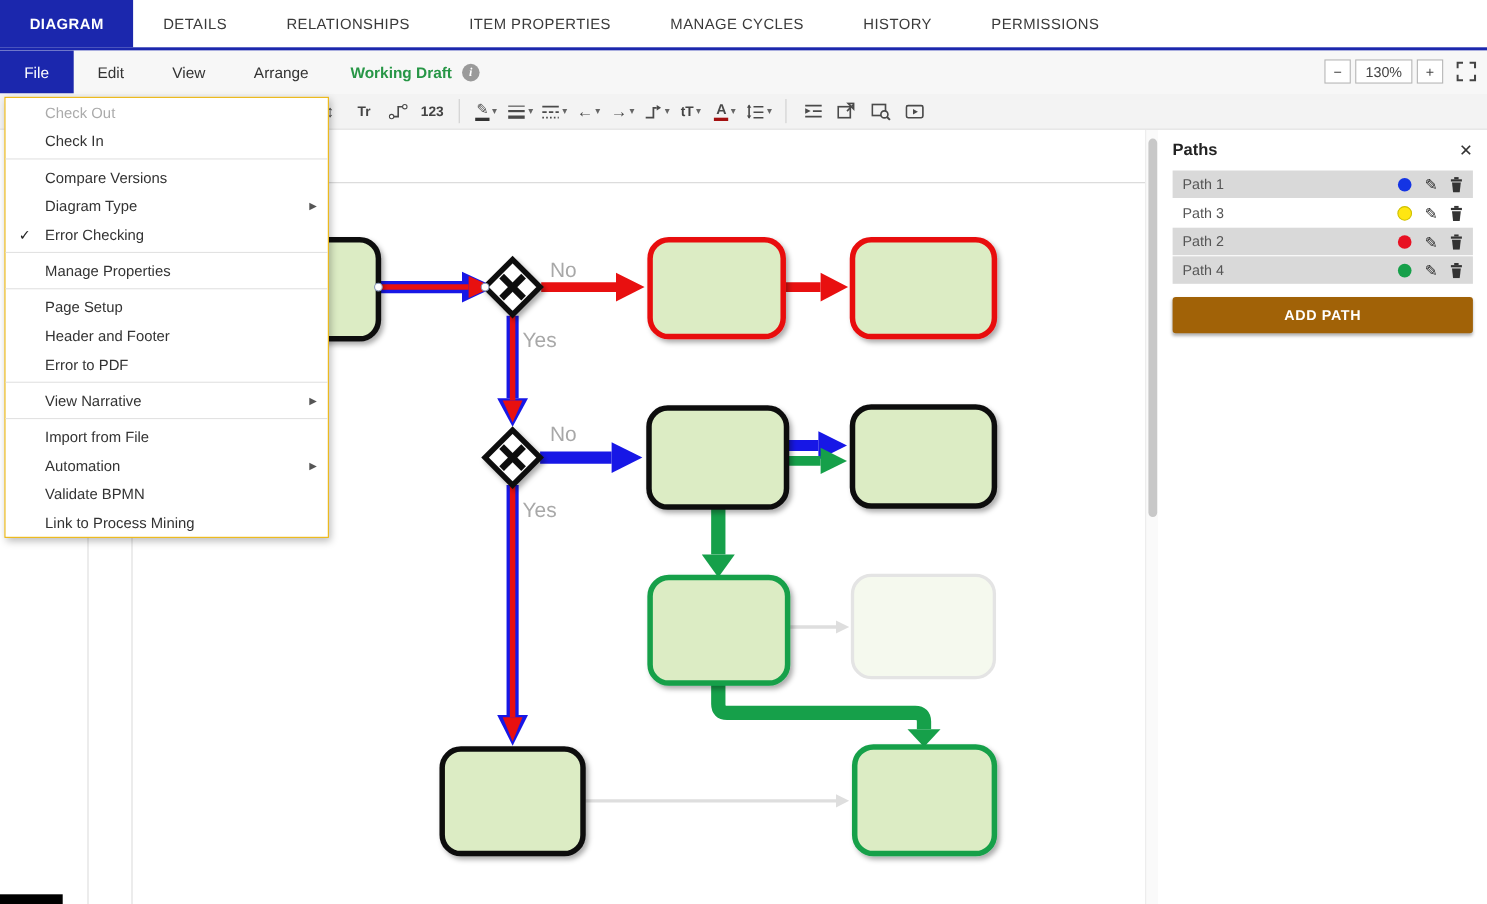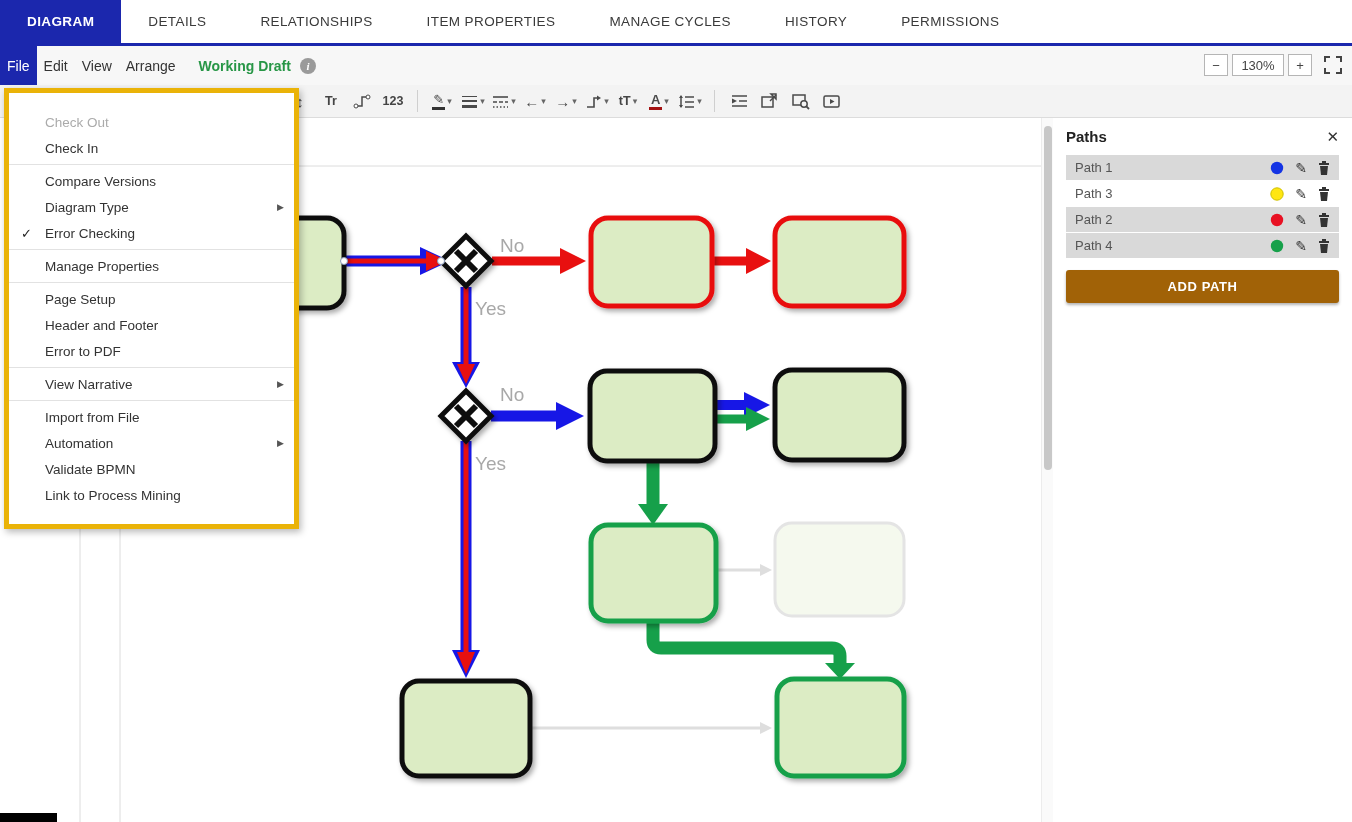--- a/index.html
+++ b/index.html
@@ -6,21 +6,21 @@
   html,body{width:1352px;height:822px;overflow:hidden}
   body{position:relative;font-family:"Liberation Sans",sans-serif;background:#fff;color:#333}
 
   
   .tabs{position:absolute;top:0;left:0;right:0;height:46px;background:#fff;border-bottom:3px solid #1b27ad;display:flex;align-items:stretch}
   .tab{display:flex;align-items:center;padding:0 27px;font-size:13.5px;color:#3a3a3a;letter-spacing:.4px;cursor:pointer;white-space:nowrap}
   .tab.active{background:#1b27ad;color:#fff;font-weight:bold}
 
   
   .menubar{position:absolute;top:46px;left:0;right:0;height:39px;background:#f7f7f7;display:flex;align-items:stretch}
-  .menu-btn{display:flex;align-items:center;padding:0 7px;font-size:14px;color:#333;cursor:pointer}
+  .menu-btn{display:flex;align-items:center;padding:0 22px;font-size:14px;color:#333;cursor:pointer}
   .menu-btn.active{background:#1b27ad;color:#fff}
   .status{display:flex;align-items:center;margin-left:16px;font-weight:bold;color:#279646;font-size:14px}
   .info-dot{width:16px;height:16px;border-radius:50%;background:#9a9a9a;color:#fff;font-size:11px;display:flex;align-items:center;justify-content:center;margin-left:9px;font-family:"Liberation Serif",serif;font-style:italic}
   .zoom{position:absolute;right:10px;top:54px;display:flex;align-items:center;gap:4px}
   .zbox{height:22px;border:1px solid #b5b5b5;background:#fff;display:flex;align-items:center;justify-content:center;font-size:13px;color:#444;cursor:pointer}
   .zbox.sm{width:24px}
   .zbox.lvl{width:52px}
   .fsbtn{margin-left:8px;display:flex;align-items:center;cursor:pointer}
 
   
@@ -28,21 +28,21 @@
   .tbi{height:26px;min-width:24px;display:flex;align-items:center;justify-content:center;color:#4a4a4a;font-size:15px;cursor:pointer;gap:2px}
   .tbi .stack{display:flex;flex-direction:column;align-items:center;line-height:1}
   .tbi .bar{width:13px;height:3px;background:#333;margin-top:1px}
   .tbi .bar.red{background:#a31111}
   .crt{font-size:9px;color:#666}
   .tsep{width:1px;height:22px;background:#cfcfcf;margin:0 5px}
   .tglyph{font-size:15px}
   .ttxt{font-size:12.5px;font-weight:bold;color:#444}
 
   
-  .filemenu{position:absolute;left:4px;top:88px;width:295px;background:#fff;border:5px solid #eab308;box-shadow:2px 3px 7px rgba(0,0,0,.28);padding:16px 0;z-index:60}
+  .filemenu{position:absolute;left:4px;top:88px;width:295px;background:#fff;border:1px solid #eab308;box-shadow:2px 3px 7px rgba(0,0,0,.28);padding:0 0;z-index:60}
   .mi{position:relative;height:26px;display:flex;align-items:center;padding:0 14px 0 36px;font-size:13.5px;color:#333;cursor:pointer}
   .mi .chk{position:absolute;left:12px;font-size:13px;color:#222}
   .mi .sub{position:absolute;right:10px;font-size:9px;color:#555}
   .mi .short{margin-left:auto;color:#555;font-size:12.5px}
   .mi.disabled{color:#ababab}
   .mi.hl{outline:3px solid #e10600;outline-offset:-2px}
   .msep{height:1px;background:#e2e2e2;margin:3px 0}
 
   
   .canvas{position:absolute;left:0;top:118px;width:1041px;height:704px;background:#fff}

